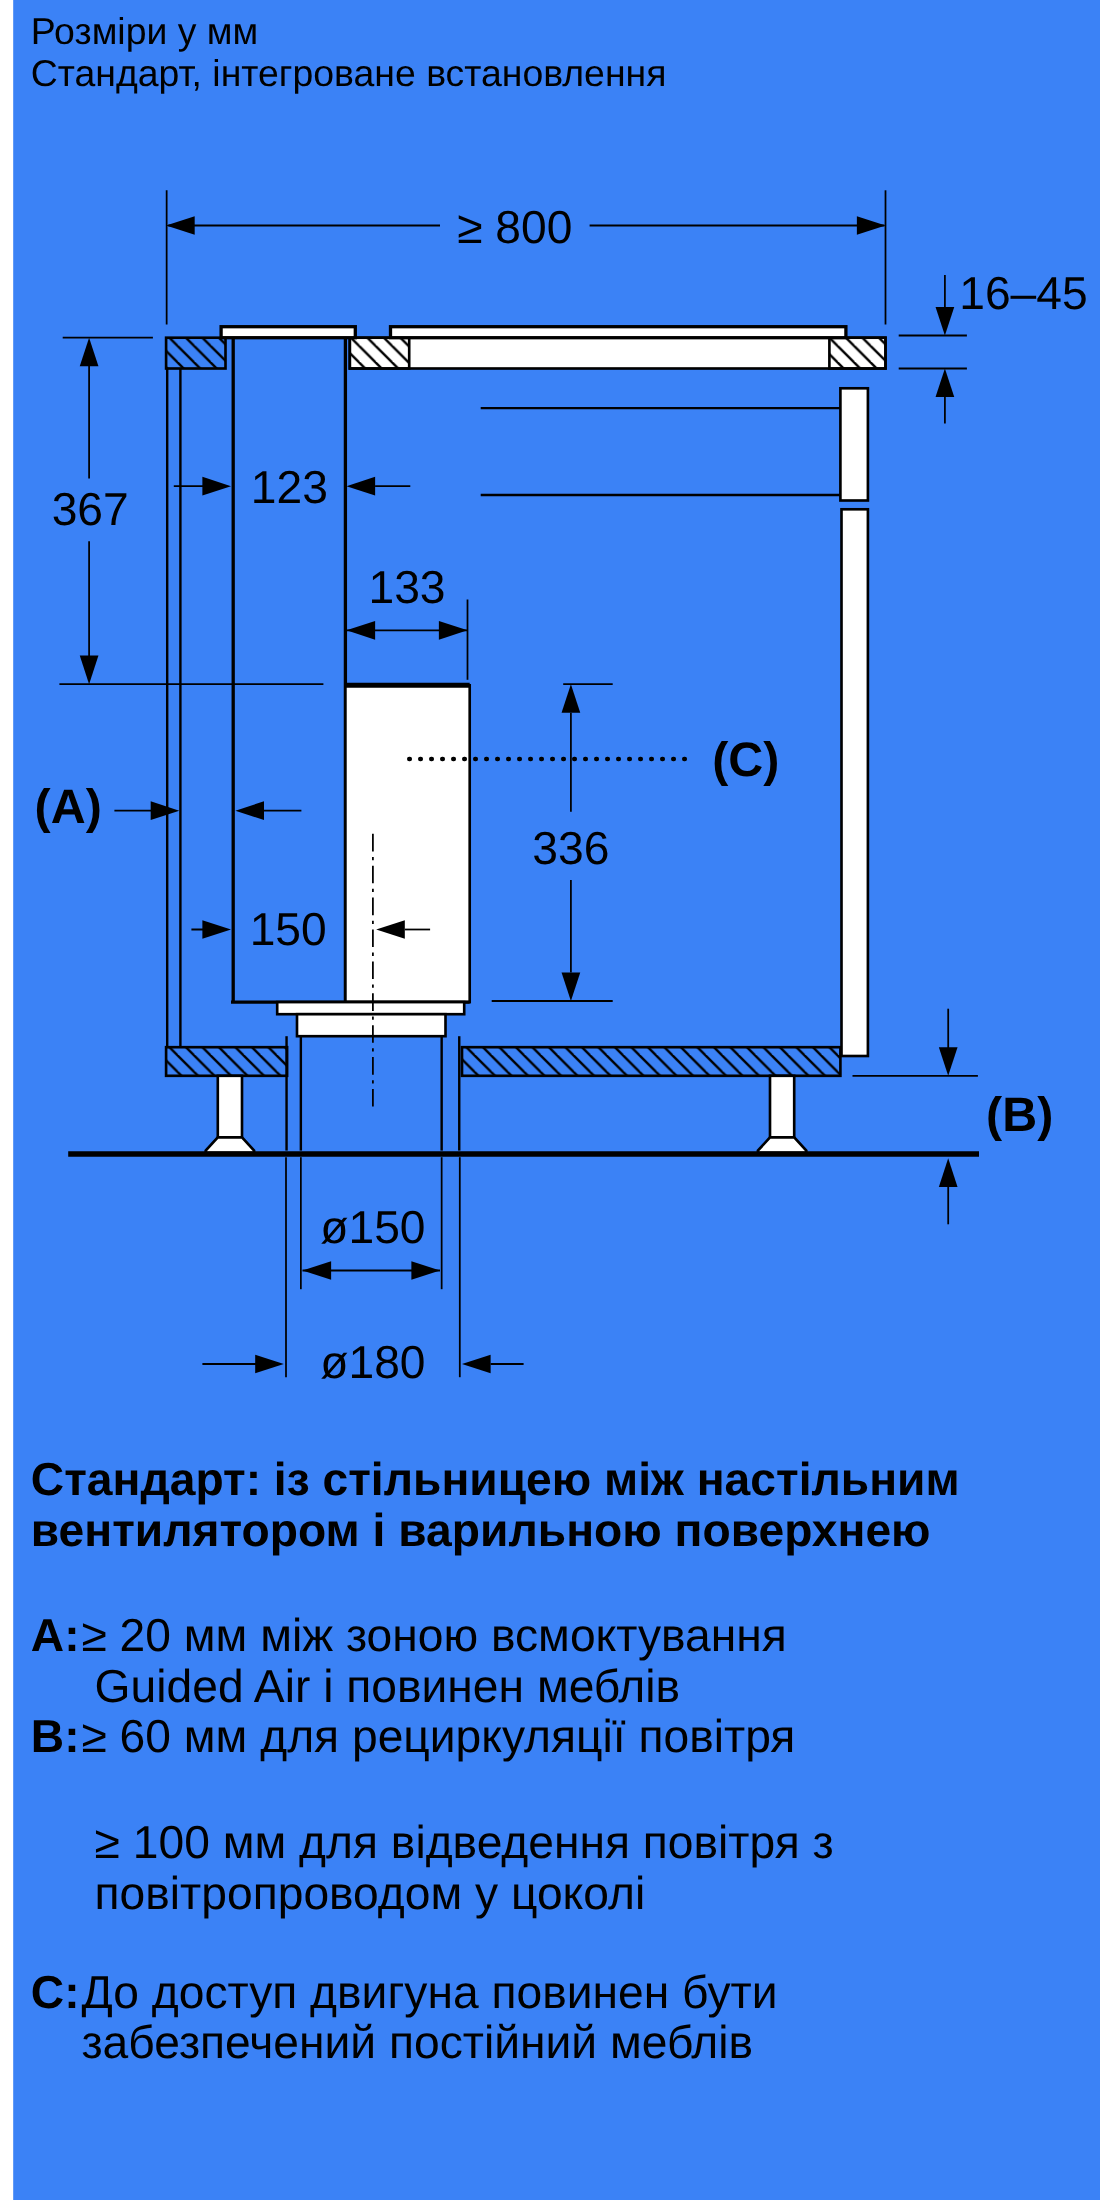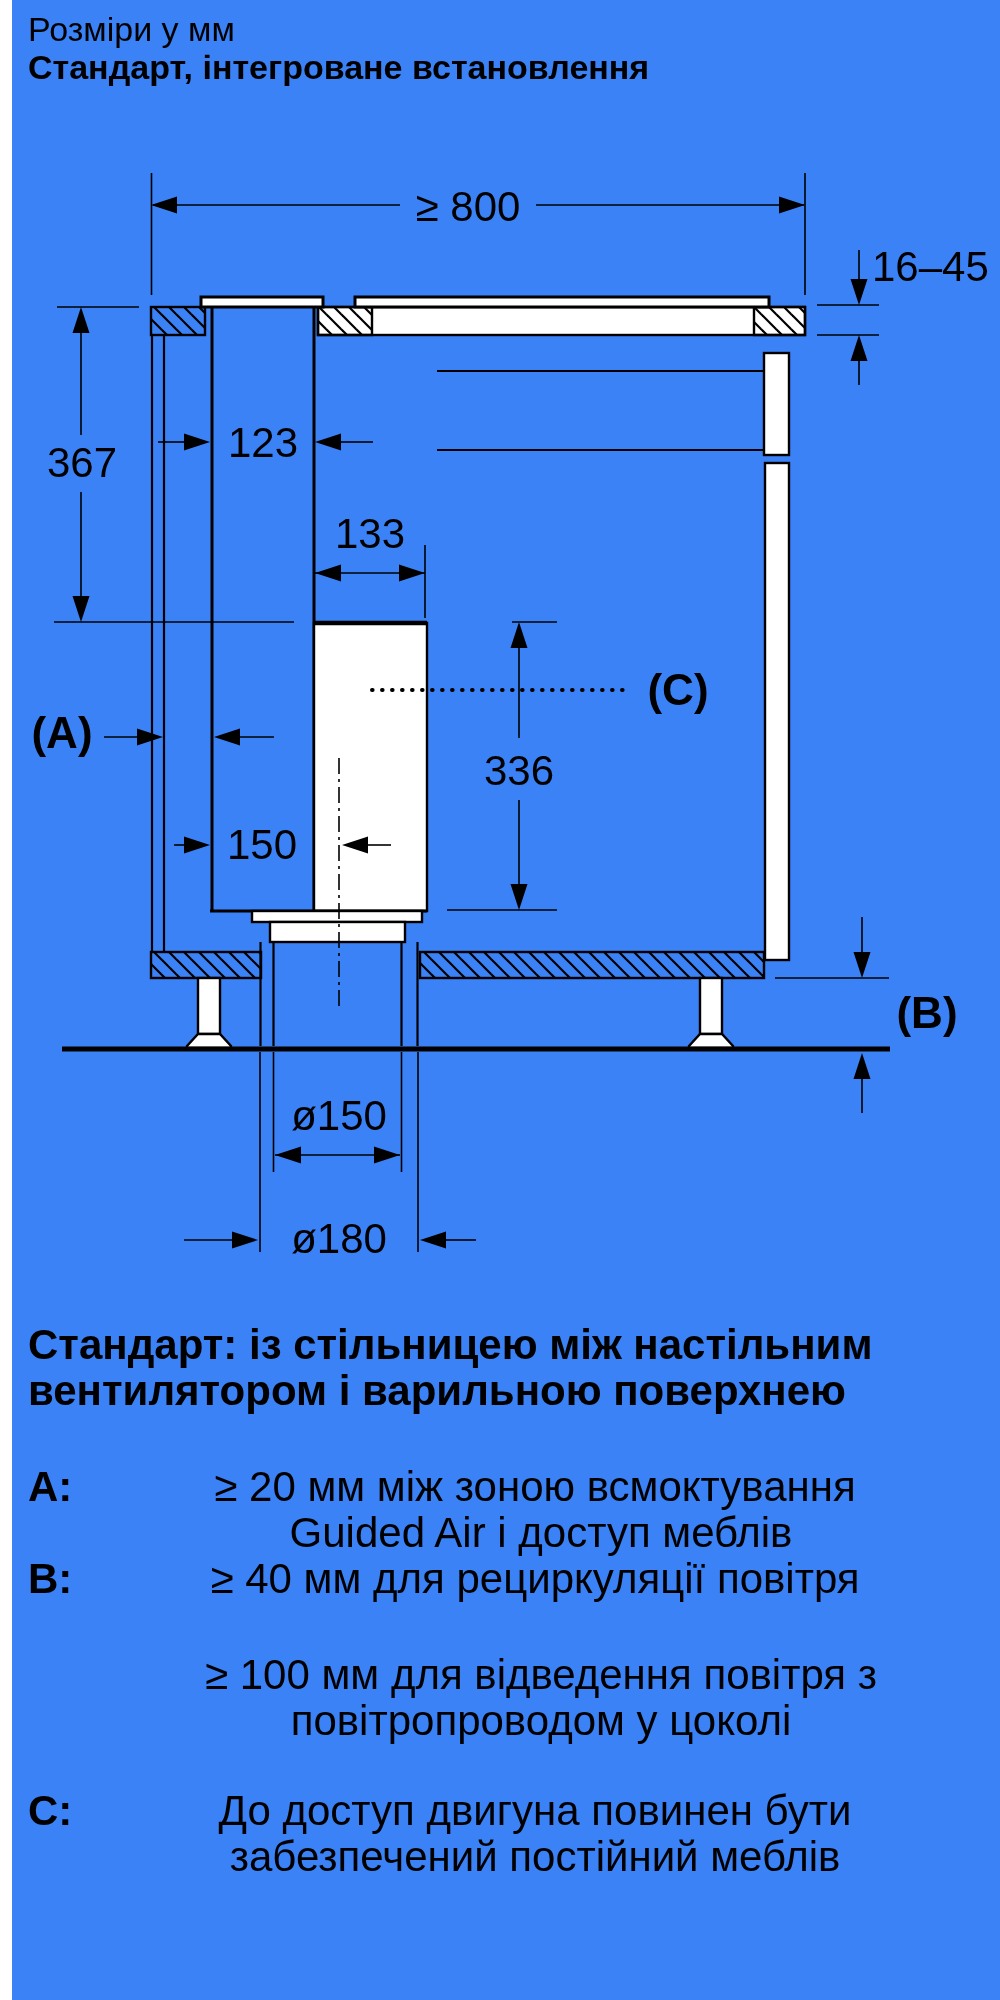--- a/index.html
+++ b/index.html
@@ -1,40 +1,40 @@
 <!DOCTYPE html>
 <html><head>
 <meta charset="utf-8">
 <style>
   html,body{margin:0;padding:0;}
   .page{position:relative;width:1000px;height:2000px;background:#3b82f6;
         font-family:"Liberation Sans", sans-serif;color:#000;overflow:hidden;margin-left:12px;}
   .hdr{position:absolute;left:16px;width:960px;line-height:1.12;}
   .t1{top:10px;font-size:34px;font-weight:400;}
-  .t2{top:48px;font-size:34px;font-weight:700;}
+  .t2{top:48px;font-size:34px;font-weight:400;}
   .drawing-svg{position:absolute;left:0;top:0;width:1000px;height:2000px;}
 
   
   .s15{stroke:#000;stroke-width:1.6;fill:none;}
   .s2{stroke:#000;stroke-width:2.2;fill:none;}
   .s3{stroke:#000;stroke-width:3;fill:none;}
   .box{stroke:#000;stroke-width:2.4;fill:#fff;}
   .box3{stroke:#000;stroke-width:3;fill:#fff;}
   .hbox{stroke:#000;stroke-width:2.4;fill:url(#hatch);}
   .arr{fill:#000;stroke:none;}
   .dtxt{font:42px "Liberation Sans",sans-serif;fill:#000;}
   .dtxtb{font:700 44px "Liberation Sans",sans-serif;fill:#000;}
   .mid{text-anchor:middle;}
 
   
   .notes{position:absolute;left:16px;top:1322px;width:968px;font-size:42px;line-height:46px;}
   .intro div{white-space:nowrap;font-weight:bold;}
   .item{display:flex;white-space:nowrap;}
   .item .key{width:46px;font-weight:700;flex:0 0 46px;}
-  .item .cont{flex:1;text-align:center;}
+  .item .cont{flex:1;}
   .mt50{margin-top:50px;}
   .mt44{margin-top:44px;}
   .ind12{padding-left:12px;}
 </style>
 </head>
 <body>
 
 <div class="page">
 
   <div class="hdr t1">Розміри у мм</div>
@@ -201,28 +201,28 @@
   <div class="notes">
     <div class="intro">
       <div>Стандарт: із стільницею між настільним</div>
       <div>вентилятором і варильною поверхнею</div>
     </div>
 
     <div class="item mt50">
       <span class="key">A:</span>
       <span class="cont">
         <div>≥ 20 мм між зоною всмоктування</div>
-        <div class="ind12">Guided Air і доступ меблів</div>
+        <div class="ind12">Guided Air і повинен меблів</div>
       </span>
     </div>
 
     <div class="item">
       <span class="key">B:</span>
       <span class="cont">
-        <div>≥ 40 мм для рециркуляції повітря</div>
+        <div>≥ 60 мм для рециркуляції повітря</div>
       </span>
     </div>
 
     <div class="item mt50">
       <span class="key"></span>
       <span class="cont ind12">
         <div>≥ 100 мм для відведення повітря з</div>
         <div>повітропроводом у цоколі</div>
       </span>
     </div>

